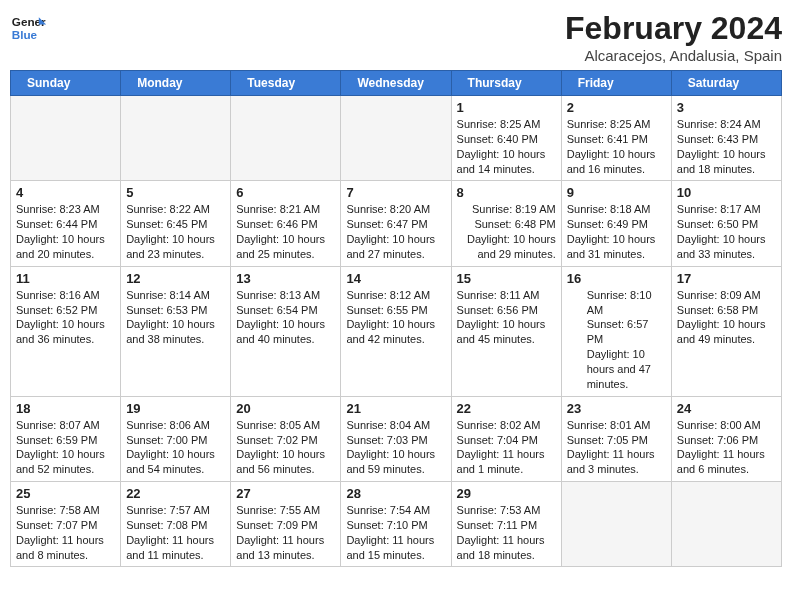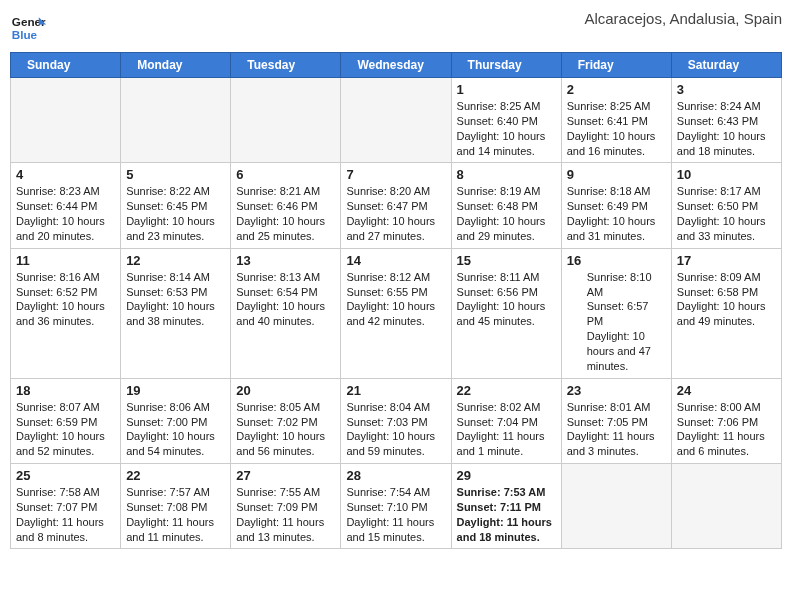--- a/index.html
+++ b/index.html
@@ -81,20 +81,21 @@
 
 <div class="header">
   <div class="logo">
     <svg class="logo-icon" viewBox="0 0 40 40">
       <text x="2" y="18" font-size="13" font-weight="bold" fill="#222" font-family="Arial">General</text>
       <text x="2" y="32" font-size="13" font-weight="bold" fill="#3a7bd5" font-family="Arial">Blue</text>
       <polygon points="32,8 40,16 32,16" fill="#3a7bd5"></polygon>
     </svg>
   </div>
   <div class="title-block">
+    <div class="month-title">February 2024</div>
     <div class="location">Alcaracejos, Andalusia, Spain</div>
   </div>
 </div>
 
 <table>
   <thead>
     <tr>
     <th>Sunday</th>
         <th>Monday</th>
         <th>Tuesday</th>
@@ -149,21 +150,21 @@
 Daylight: 10 hours and 25 minutes.</div>
         </td>
         <td>
           <span class="day-num">7</span>
           <div class="day-info" style="white-space: pre-line;">Sunrise: 8:20 AM
 Sunset: 6:47 PM
 Daylight: 10 hours and 27 minutes.</div>
         </td>
         <td>
           <span class="day-num">8</span>
-          <div class="day-info" style="white-space: pre-line;">Sunrise: 8:19 AM
+          <div class="day-info" style="white-space: pre-line; text-align: right;">Sunrise: 8:19 AM
 Sunset: 6:48 PM
 Daylight: 10 hours and 29 minutes.</div>
         </td>
         <td>
           <span class="day-num">9</span>
           <div class="day-info" style="white-space: pre-line;">Sunrise: 8:18 AM
 Sunset: 6:49 PM
 Daylight: 10 hours and 31 minutes.</div>
         </td>
         <td>
@@ -281,21 +282,21 @@
 Daylight: 11 hours and 13 minutes.</div>
         </td>
         <td>
           <span class="day-num">28</span>
           <div class="day-info" style="white-space: pre-line;">Sunrise: 7:54 AM
 Sunset: 7:10 PM
 Daylight: 11 hours and 15 minutes.</div>
         </td>
         <td>
           <span class="day-num">29</span>
-          <div class="day-info" style="white-space: pre-line; font-weight: bold;">Sunrise: 7:53 AM
+          <div class="day-info" style="white-space: pre-line;">Sunrise: 7:53 AM
 Sunset: 7:11 PM
 Daylight: 11 hours and 18 minutes.</div>
         </td>
         <td class="empty"></td>
         <td class="empty"></td>
       </tr>
     </tbody>
 </table>
 
 </body></html>

